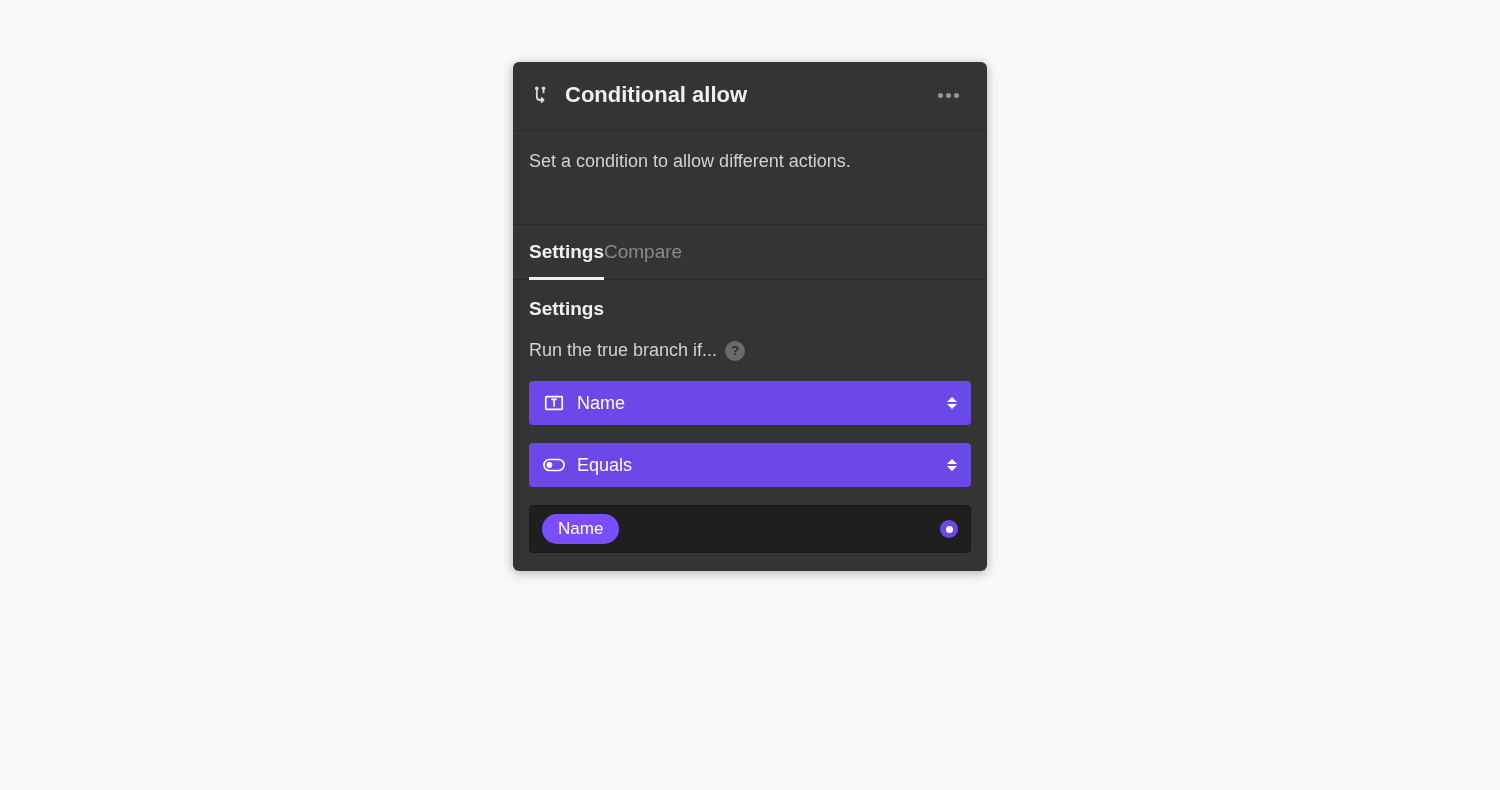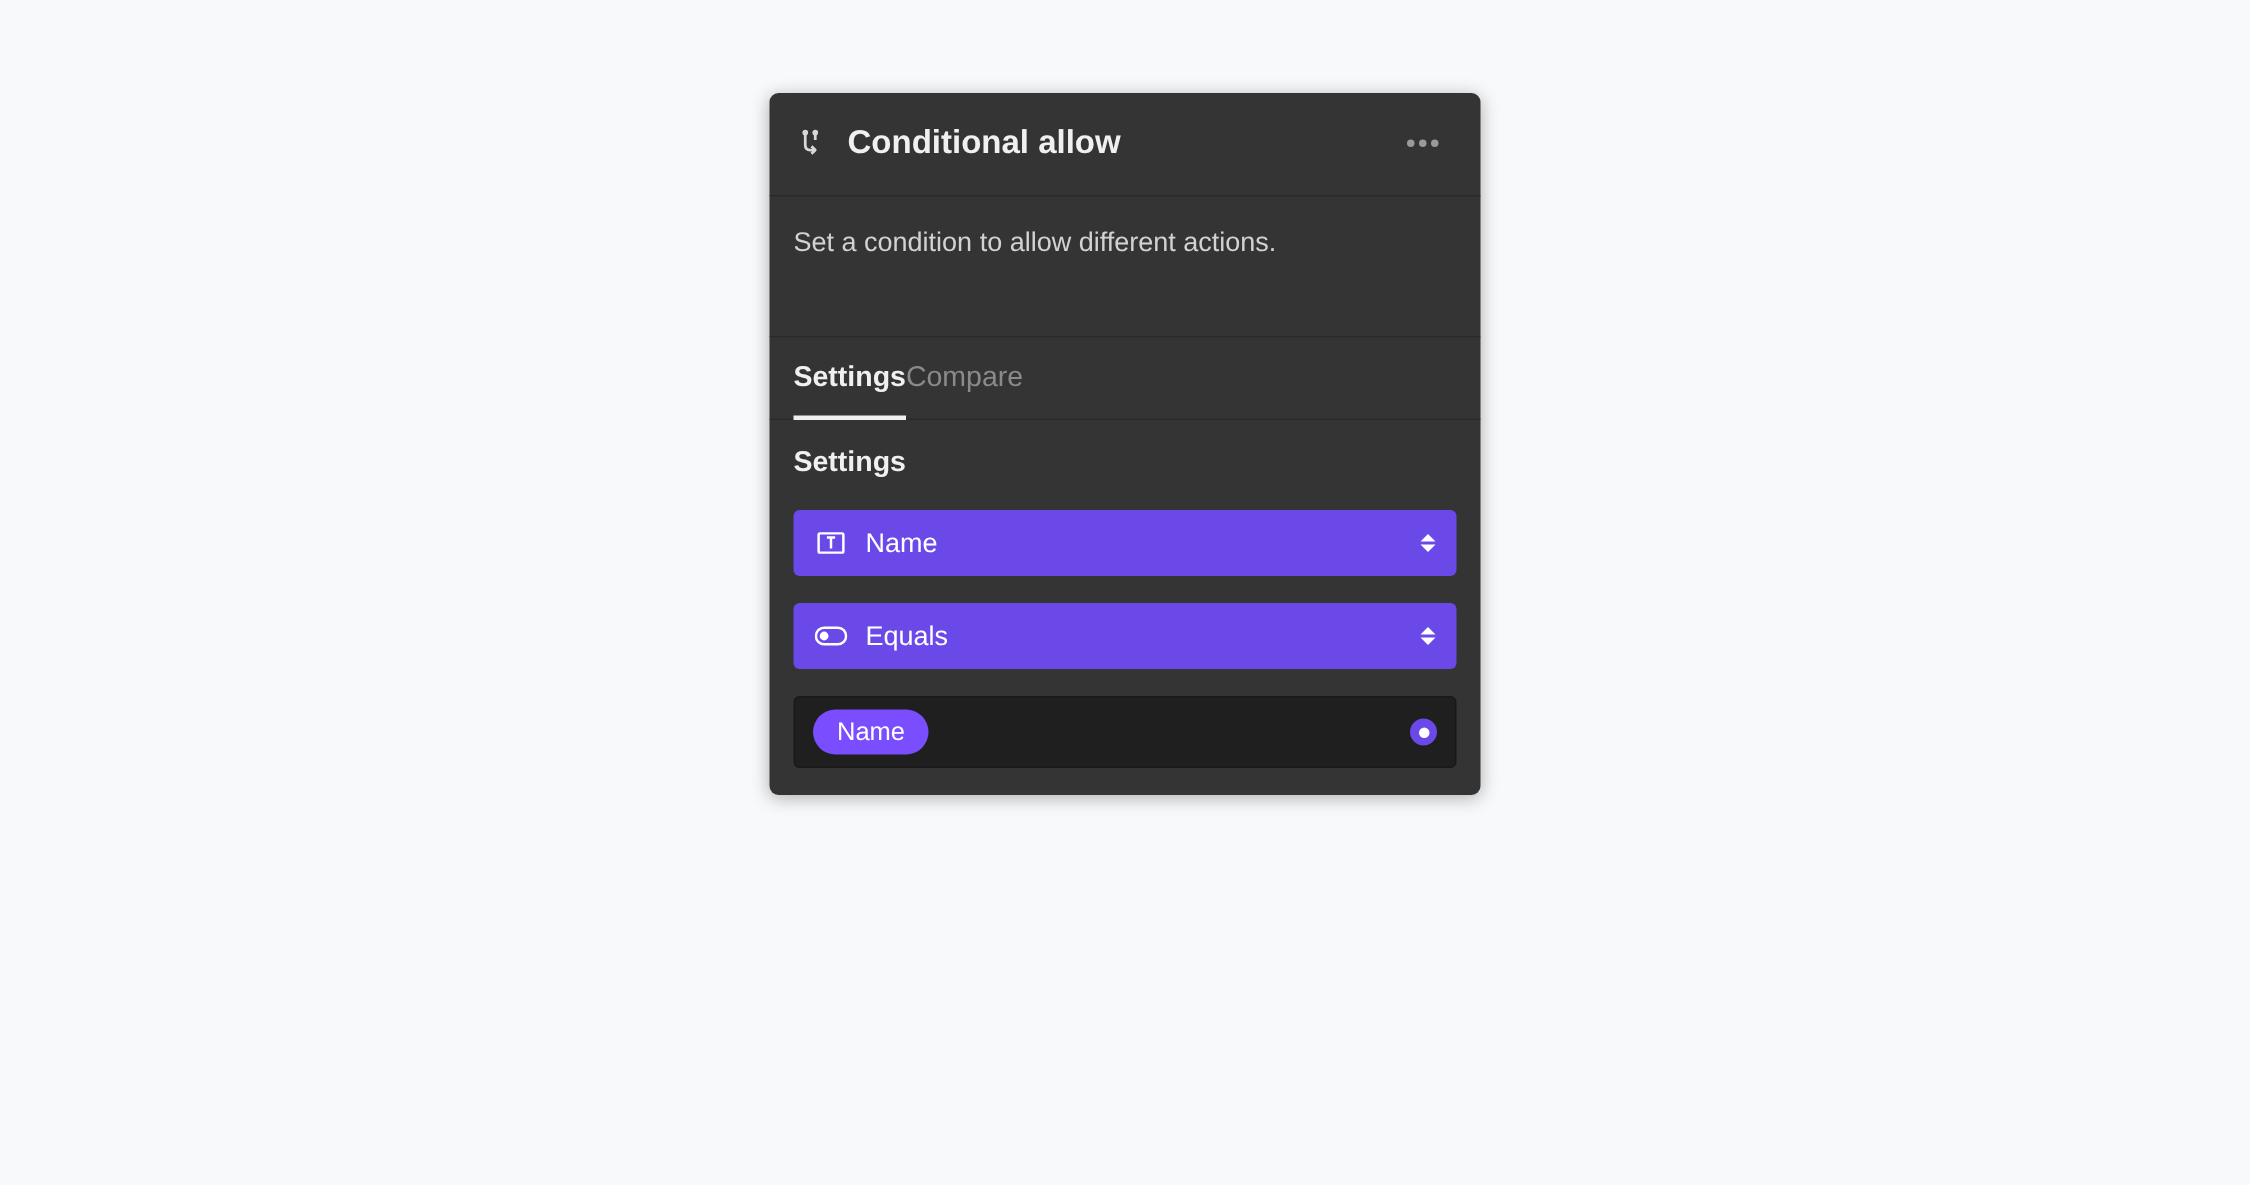--- a/index.html
+++ b/index.html
@@ -263,20 +263,24 @@
   </div>
 
   <div class="tabs">
     <div class="tab active">Settings</div>
     <div class="tab">Compare</div>
   </div>
 
   <div class="section">
     <div class="section-title">Settings</div>
 
+    <div class="hint-row">
+      <span class="hint-text">Run the true branch if...</span>
+      <span class="help-badge">?</span>
+    </div>
 
     <div class="selector">
       <div class="selector-left">
         <span class="selector-icon">
           <svg width="22" height="22" viewBox="0 0 24 24" fill="none" stroke="#fff" stroke-width="1.8">
             <rect x="3" y="5" width="18" height="14" rx="1"></rect>
             <path d="M9 8 L15 8 M12 8 L12 16"></path>
           </svg>
         </span>
         <span class="selector-label">Name</span>

